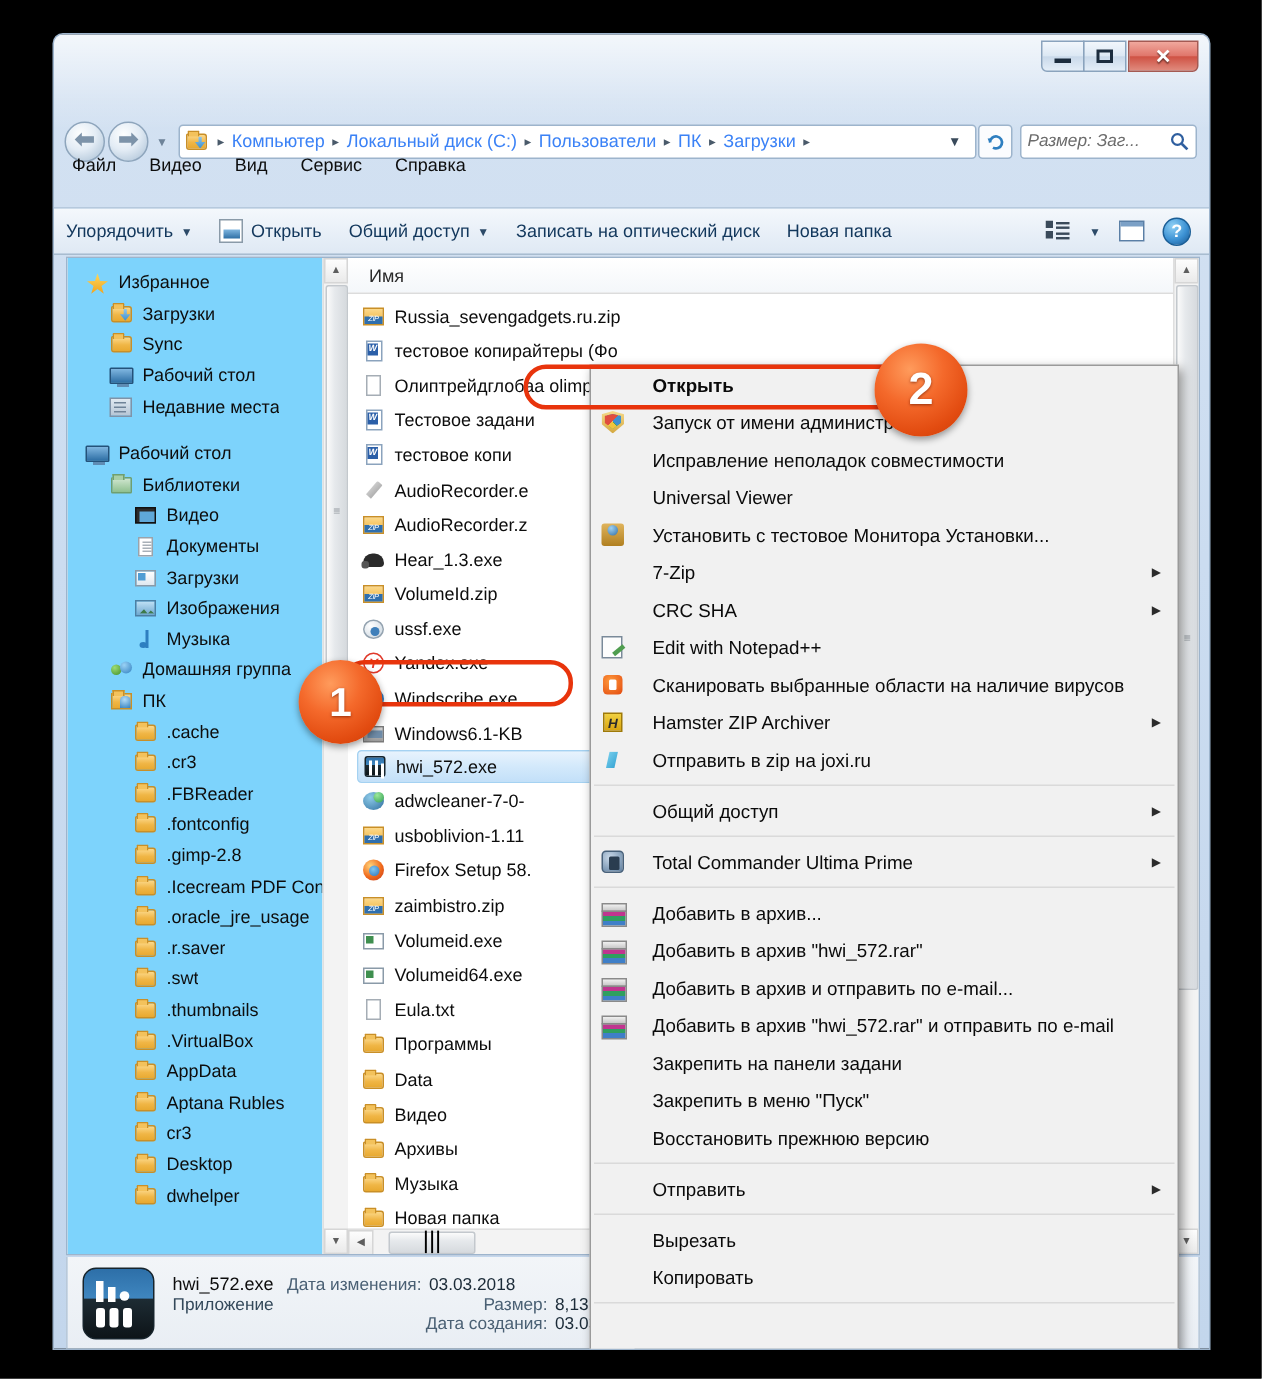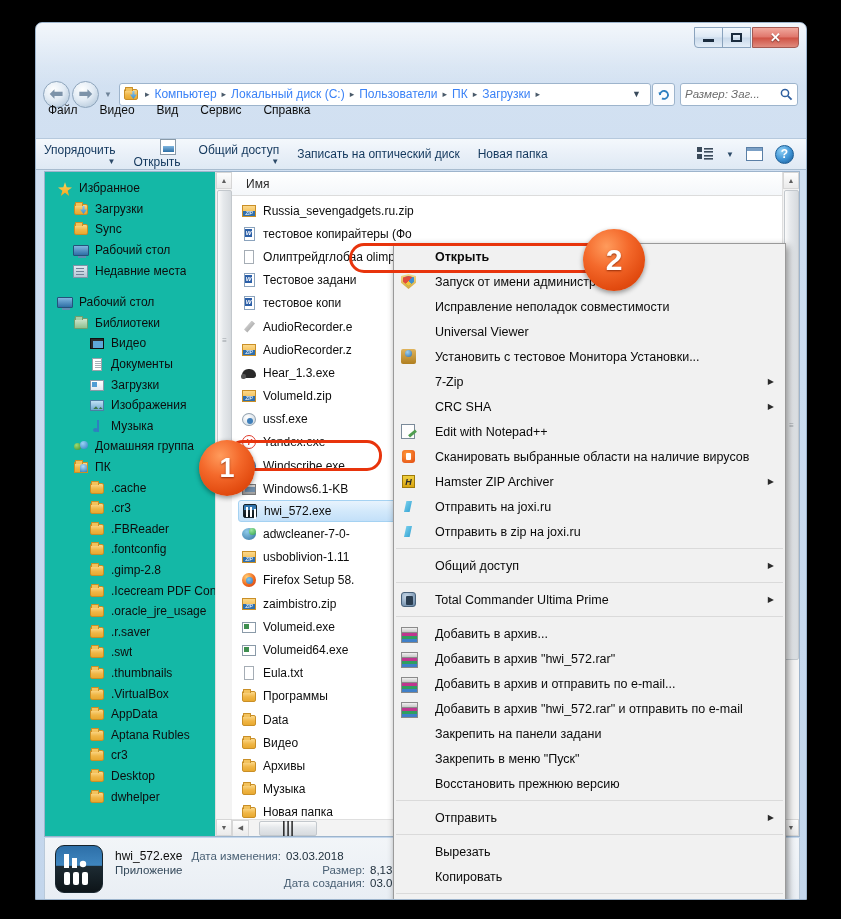--- a/index.html
+++ b/index.html
@@ -91,21 +91,21 @@
   }
   .menubar .mi { font-size:12px; color:#0d0d0d; margin-right:22px; }
 
   
   .cmdbar {
     position:absolute; left:0; top:115px; width:100%; height:32px;
     background: linear-gradient(to bottom, #f4f8fc 0%, #e9f0f8 50%, #dfe9f4 100%);
     border-top:1px solid #b6c9dd; border-bottom:1px solid #a8bccf;
     display:flex; align-items:center; padding:0 8px;
   }
-  .cmd { font-size:12px; color:#12375c; display:flex; align-items:flex-end; margin-right:18px; white-space:nowrap;flex-direction:column; }
+  .cmd { font-size:12px; color:#12375c; display:flex; align-items:center; margin-right:18px; white-space:nowrap; }
   .cmd .cv { font-size:8px; margin-left:5px; color:#2c4a68; }
   .cmd .ico { width:16px; height:16px; margin-right:5px; position:relative; }
   .cmd-right { margin-left:auto; display:flex; align-items:center; gap:12px; padding-right:4px; }
   .viewicon { width:17px; height:14px; position:relative; }
   .panebtn { width:17px; height:14px; border:1px solid #5a7fa6; background:#fff; position:relative; }
   .panebtn:after{ content:''; position:absolute; left:0; top:0; width:100%; height:3px; background:#7ba0c6; }
   .helpbtn {
     width:19px; height:19px; border-radius:50%;
     background: radial-gradient(circle at 35% 28%, #8fd0f5 0%, #3d92d4 55%, #17558f 100%);
     color:#fff; font-size:12px; font-weight:bold; display:flex; align-items:center; justify-content:center;
@@ -114,21 +114,21 @@
 
   
   .content {
     position:absolute; left:8px; top:148px; width:756px; height:666px;
     background:#ffffff; border:1px solid #9db4cc;
     display:flex; overflow:hidden;
   }
 
   
   .navpane {
-    width:170px; background:#14b8a6;
+    width:170px; background:#7dd3fc;
     position:relative; overflow:hidden; flex:none;
   }
   .navinner { padding:6px 0 0 6px; }
   .tnode { display:flex; align-items:center; height:20.6px; font-size:12px; color:#0d0d0d; white-space:nowrap; }
   .tnode .ti { width:16px; height:16px; margin-right:6px; flex:none; position:relative; }
   .tnode .tl { overflow:hidden; text-overflow:clip; }
   .ind0 { padding-left:6px; }
   .ind1 { padding-left:22px; }
   .ind2 { padding-left:38px; }
   .tgap { height:11px; }
@@ -964,26 +964,20 @@
             <span class="cico">
               <i class="hamster">H</i>
             </span>
             <span>Hamster ZIP Archiver</span>
             <span class="sub">▶</span>
           </div>
           <div class="ctxitem">
             <span class="cico">
               <i class="joxi"></i>
             </span>
-            <span>Отправить на joxi.ru</span>
-          </div>
-          <div class="ctxitem">
-            <span class="cico">
-              <i class="joxi"></i>
-            </span>
             <span>Отправить в zip на joxi.ru</span>
           </div>
           <div class="ctxsep"></div>
           <div class="ctxitem">
             <span>Общий доступ</span>
             <span class="sub">▶</span>
           </div>
           <div class="ctxsep"></div>
           <div class="ctxitem">
             <span class="cico">

